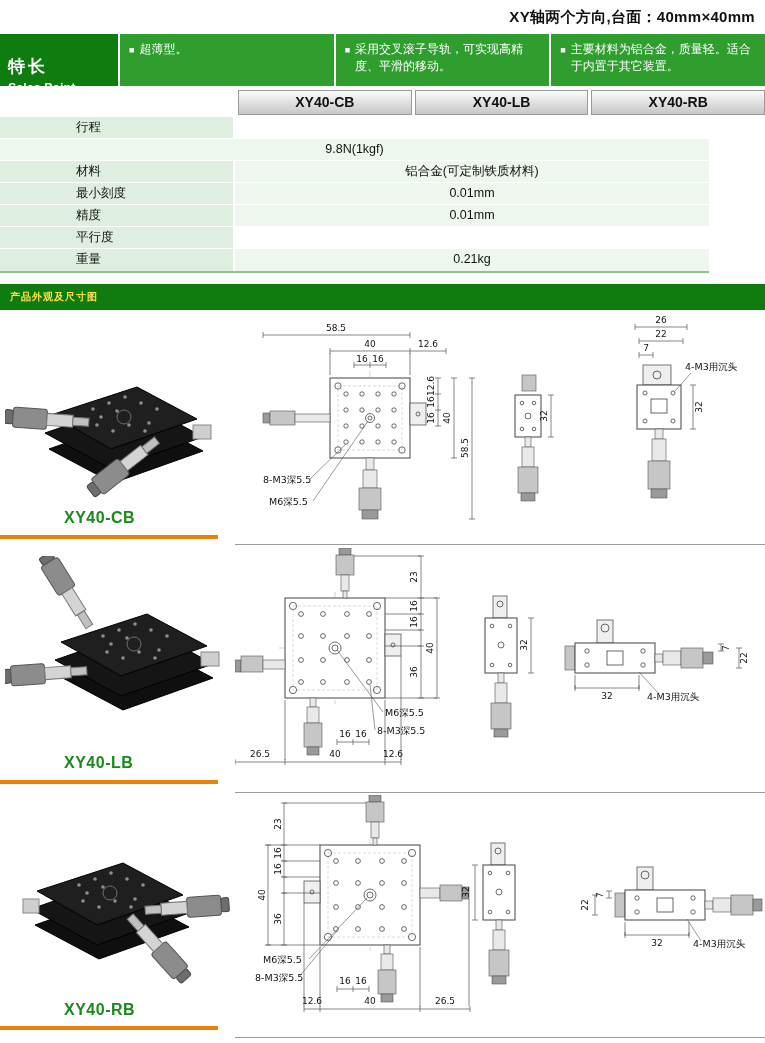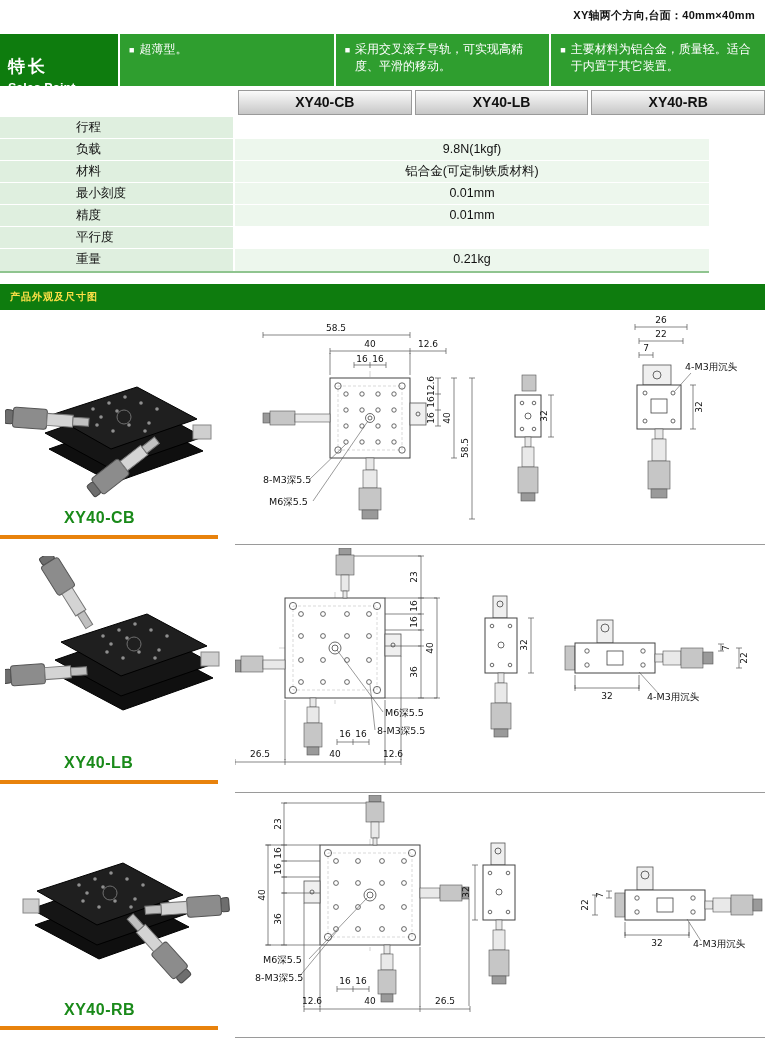--- a/index.html
+++ b/index.html
@@ -1,19 +1,19 @@
 <!DOCTYPE html>
 <html><head>
 <meta charset="utf-8">
 <style>
   *{margin:0;padding:0;box-sizing:border-box}
   body{margin:0;background:#fff}
   .page{position:relative;width:765px;height:1043px;background:#fff;overflow:hidden;
         font-family:"Liberation Sans","DejaVu Sans",sans-serif;color:#111}
-  .top-note{position:absolute;top:8px;right:10px;font-size:11px;font-weight:bold;letter-spacing:.3px}
+  .top-note{position:absolute;top:8px;right:10px;font-size:15px;font-weight:bold;letter-spacing:.3px}
 
   .sales-bar{position:absolute;top:34px;left:0;width:765px;height:52px;display:flex}
   .sales-left{width:118px;background:#0e7c0e;color:#fff;padding:21px 8px}
   .sales-cn{font-size:17px;font-weight:bold;letter-spacing:3px}
   .sales-en{font-size:12.5px;font-weight:bold;margin-top:3px}
   .sales-points{flex:1;background:#2f9e2f;display:flex;border-left:2px solid #fff}
   .sales-item{flex:1;color:#fff;font-size:12px;line-height:1.45;padding:7px 9px 0 9px;display:flex}
   .sales-item + .sales-item{border-left:2px solid #fff}
   .bullet{font-size:9px;margin-right:5px;line-height:2}
 
@@ -93,21 +93,20 @@
     <div class="model-cell">XY40-CB</div>
     <div class="model-cell">XY40-LB</div>
     <div class="model-cell">XY40-RB</div>
   </div>
 
   <div class="spec-table">
     <div class="spec-row">
       <div class="spec-label">行程</div>
     </div>
     <div class="spec-row">
-      <div class="spec-label">负载</div>
       <div class="spec-value">9.8N(1kgf)</div>
     </div>
     <div class="spec-row">
       <div class="spec-label">材料</div>
       <div class="spec-value">铝合金(可定制铁质材料)</div>
     </div>
     <div class="spec-row">
       <div class="spec-label">最小刻度</div>
       <div class="spec-value">0.01mm</div>
     </div>

